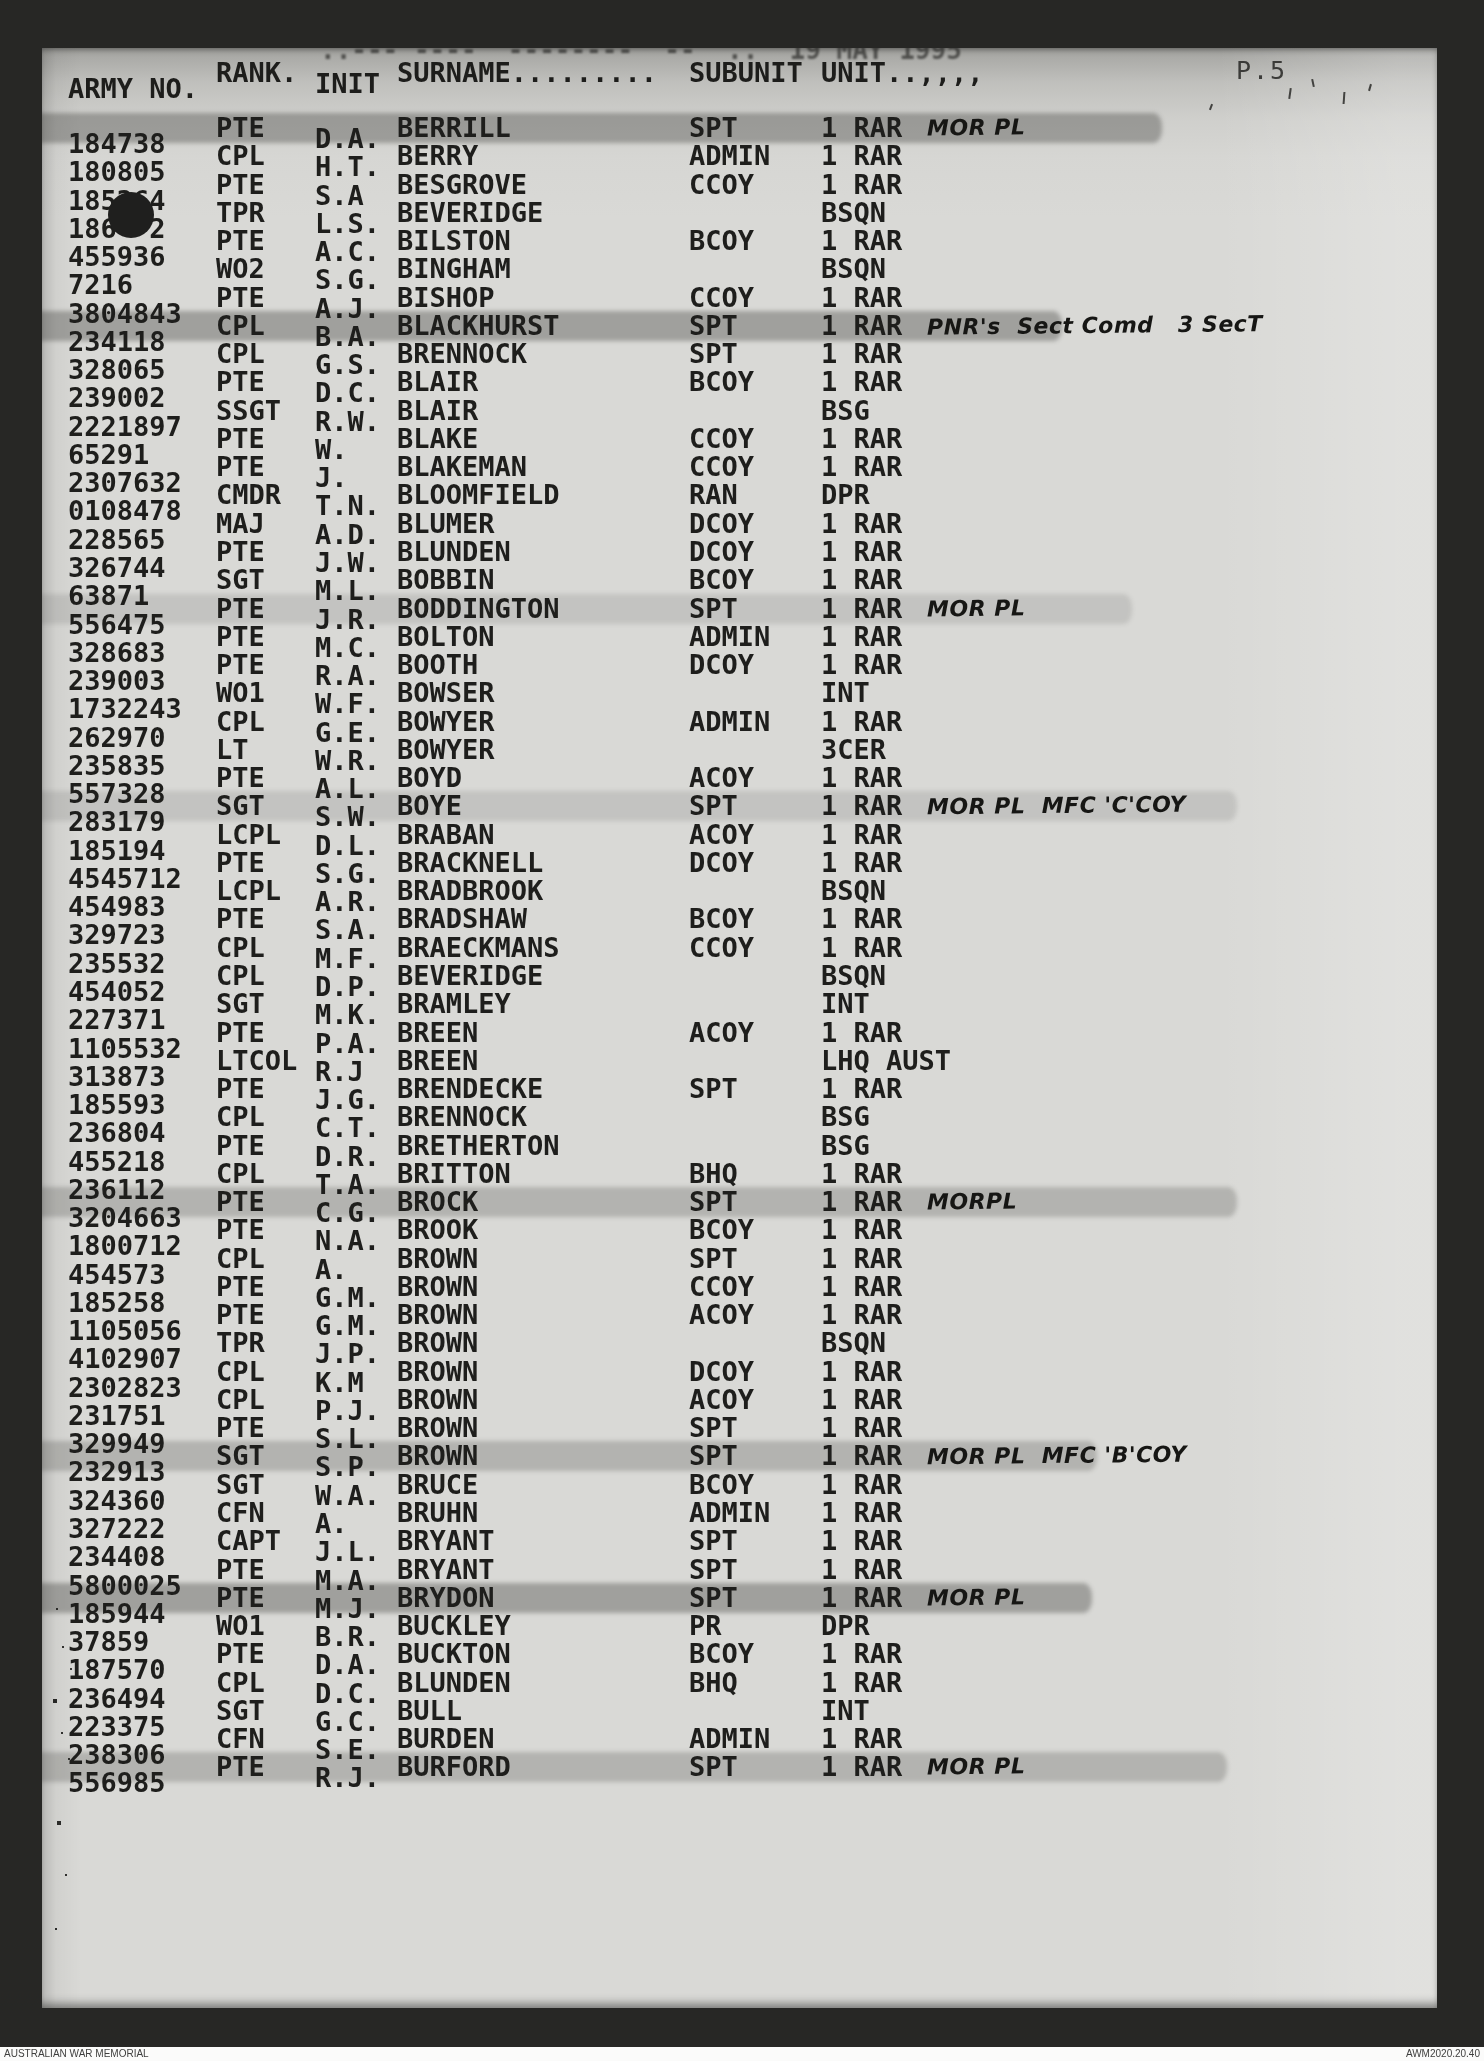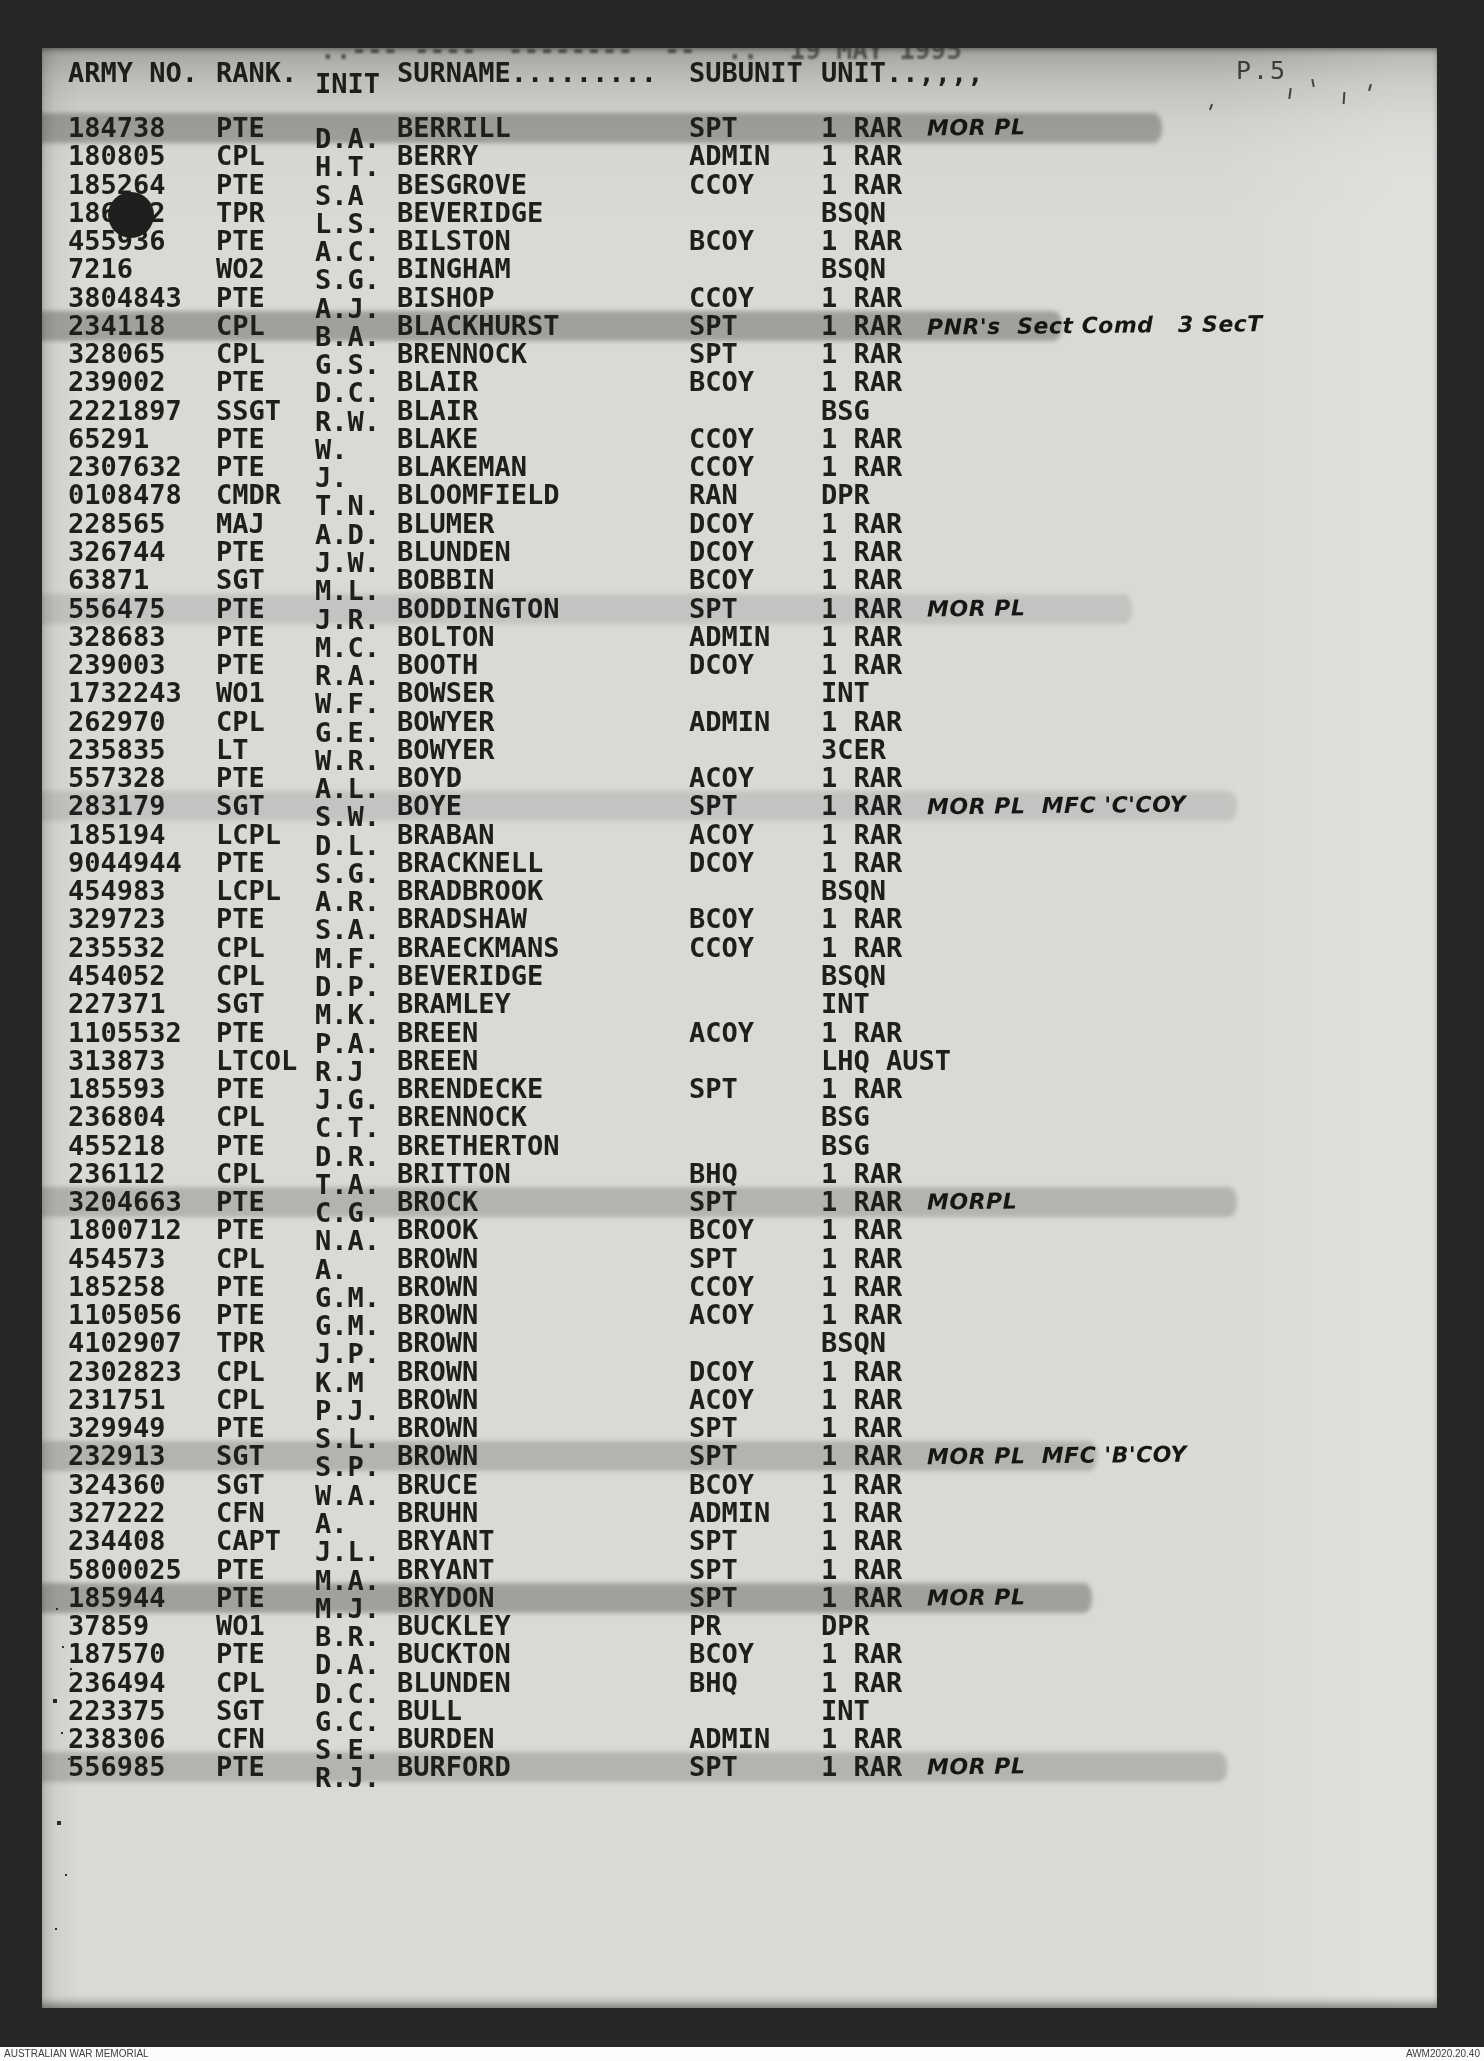--- a/index.html
+++ b/index.html
@@ -24,21 +24,21 @@
   .pageno{position:absolute;left:1146px;top:8px;font-size:25px;color:#2e2e2c;
           letter-spacing:2px;opacity:0.9;margin-left:48px;}
   
   .hdr{position:absolute;left:0;top:10px;width:100%;height:29px;line-height:29px;
        padding-left:26px;display:flex;font-size:27px;font-weight:bold;color:#1d1d1b;}
   
   .rows{position:absolute;left:0;top:66px;width:100%;}
   .row{position:relative;height:28.28px;line-height:28.28px;padding-left:26px;display:flex;
        font-size:27px;font-weight:bold;color:#1e1e1c;}
   .c{display:inline-block;white-space:pre;overflow:visible;}
-  .army{width:148px;} .rank{width:99px;} .init{width:82px;margin-top:11px;} .surname{width:292px;}
+  .army{width:148px;margin-top:16px;} .rank{width:99px;} .init{width:82px;margin-top:11px;} .surname{width:292px;}
   .subunit{width:100px;} .unit{width:98px;margin-left:32px;}
   .hl{position:absolute;left:-10px;top:-1px;height:30px;border-radius:9px/13px;
       filter:blur(2px);z-index:0;}
   .hl-dark{background:rgba(45,45,42,0.33);}
   .hl-med{background:rgba(45,45,42,0.22);}
   .hl-light{background:rgba(45,45,42,0.12);}
   .c,.note{position:relative;z-index:1;}
   .note{font-family:"DejaVu Sans", sans-serif;font-style:italic;font-weight:600;
         font-size:22px;letter-spacing:0.5px;color:#161614;white-space:pre;
         transform:rotate(-0.6deg);padding-left:8px;}
@@ -366,21 +366,21 @@
     <span class="c rank">LCPL</span>
     <span class="c init">D.L.</span>
     <span class="c surname">BRABAN</span>
     <span class="c subunit">ACOY</span>
     <span class="c unit">1 RAR</span>
     <span class="note"></span>
   </div>
 
   <div class="row">
 
-    <span class="c army">9044944</span>
+    <span class="c army">4545712</span>
     <span class="c rank">PTE</span>
     <span class="c init">S.G.</span>
     <span class="c surname">BRACKNELL</span>
     <span class="c subunit">DCOY</span>
     <span class="c unit">1 RAR</span>
     <span class="note"></span>
   </div>
 
   <div class="row">
 

